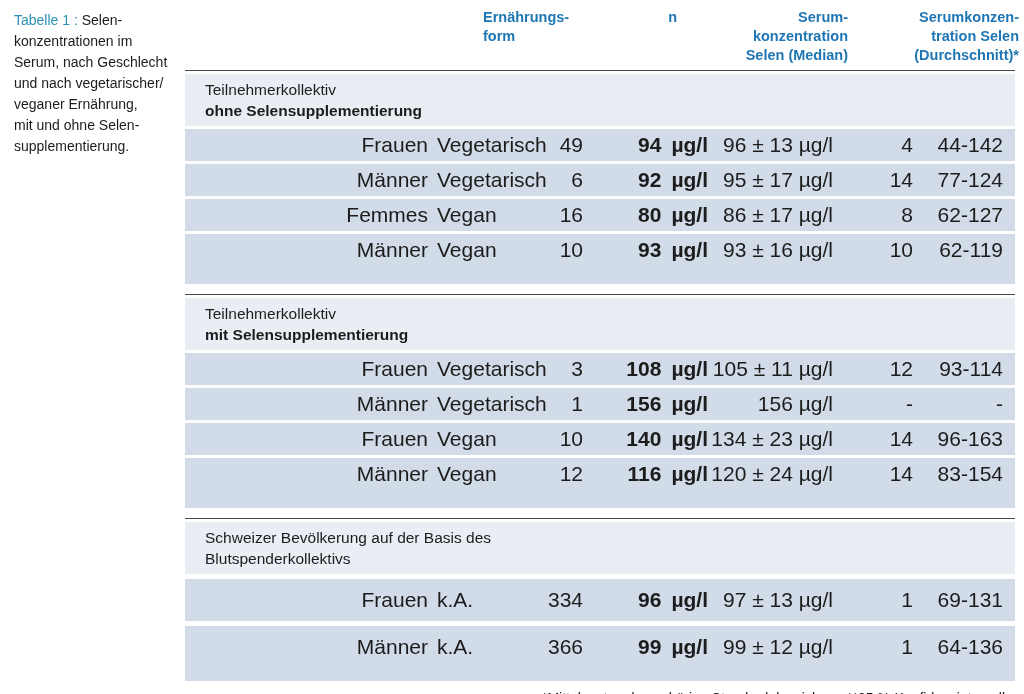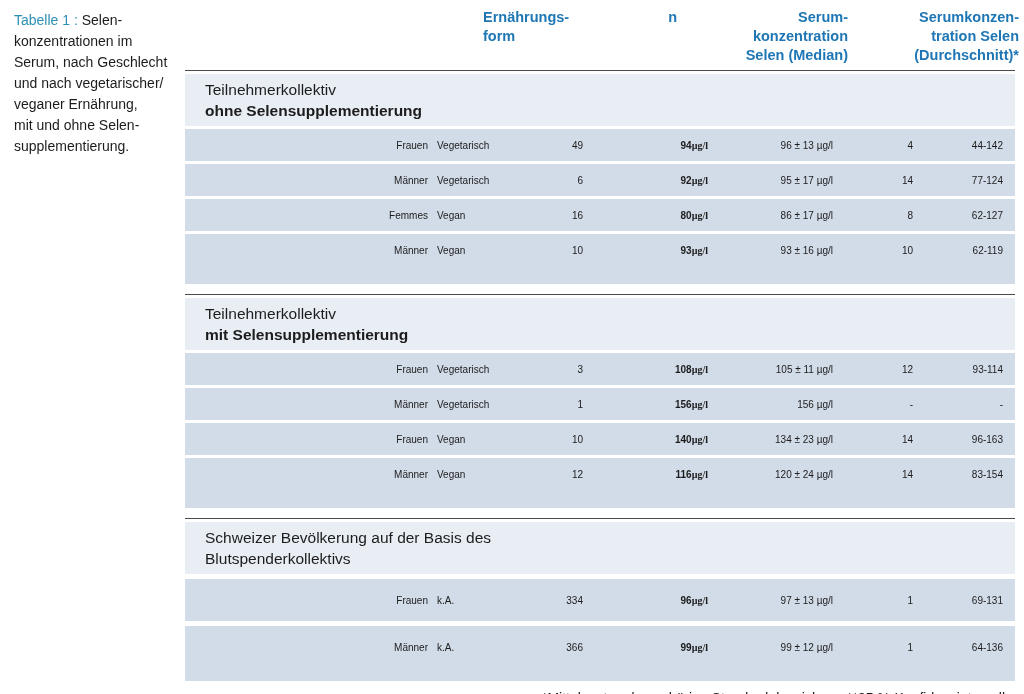--- a/index.html
+++ b/index.html
@@ -27,26 +27,26 @@
   .thead{align-items:start;min-height:44px;margin-bottom:5px;gap:46px;}
   .thead .hc{font-weight:bold;color:var(--header-blue);font-size:14.5px;line-height:19px;white-space:pre-line;}
   .hc.right{text-align:right;}
   .hc.left{text-align:left;padding-left:7px;}
 
   .section{border-top:1px solid var(--rule);padding-top:3px;}
   .section + .section{margin-top:10px;}
   .section-header{height:52px;background:var(--section-bg);display:flex;flex-direction:column;justify-content:center;padding-left:20px;font-size:15.5px;line-height:21px;}
   .section-header .bold{font-weight:bold;}
 
-  .row{margin-top:3px;background:var(--row-bg);height:32px;font-size:10px;}
+  .row{margin-top:3px;background:var(--row-bg);height:32px;font-size:21px;}
   .row > div{display:flex;align-items:center;height:32px;}
   .cell-right{justify-content:flex-end;text-align:right;padding-right:2px;}
   .cell-left{justify-content:flex-start;padding-left:7px;}
   .cell-median{font-weight:bold;}
-  .cell-median .unit{font-family:Liberation Serif, serif;}
+  .cell-median .unit{margin-left:10px;}
 
   .sec-0 .row:last-child,.sec-1 .row:last-child{height:50px;align-items:start;}
   .sec-2 .row{margin-top:5px;height:42px;}
   .sec-2 .row > div{height:42px;}
   .sec-2 .row:last-child{height:55px;align-items:start;}
 
   .footnote{margin-top:9px;text-align:right;font-size:14px;color:var(--text);width:830px;padding-right:10px;}
 </style>
 </head>
 <body>

